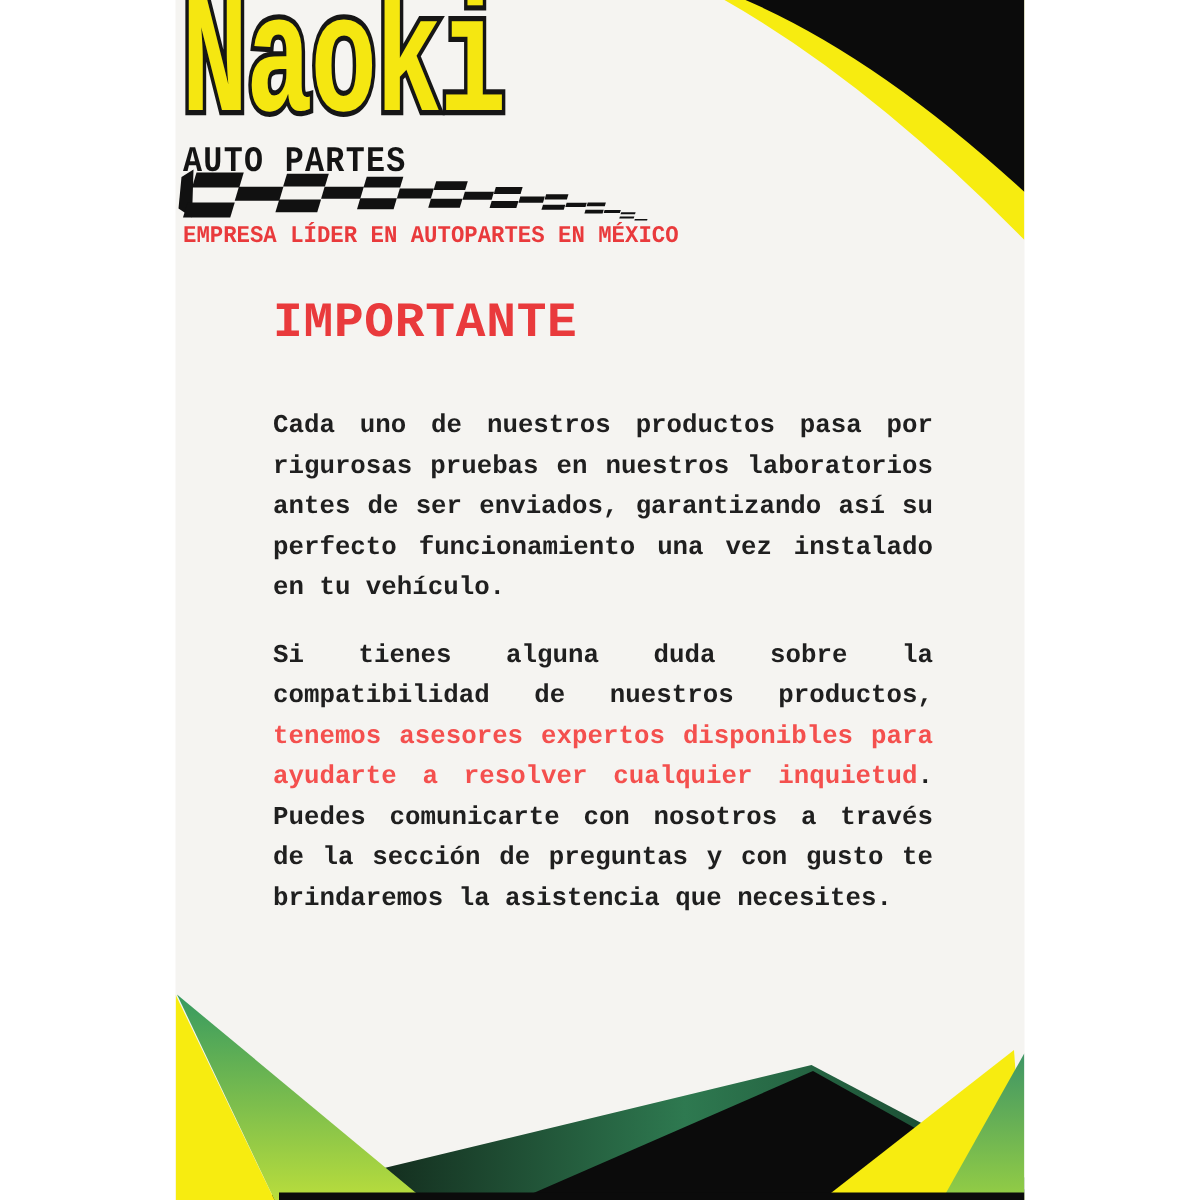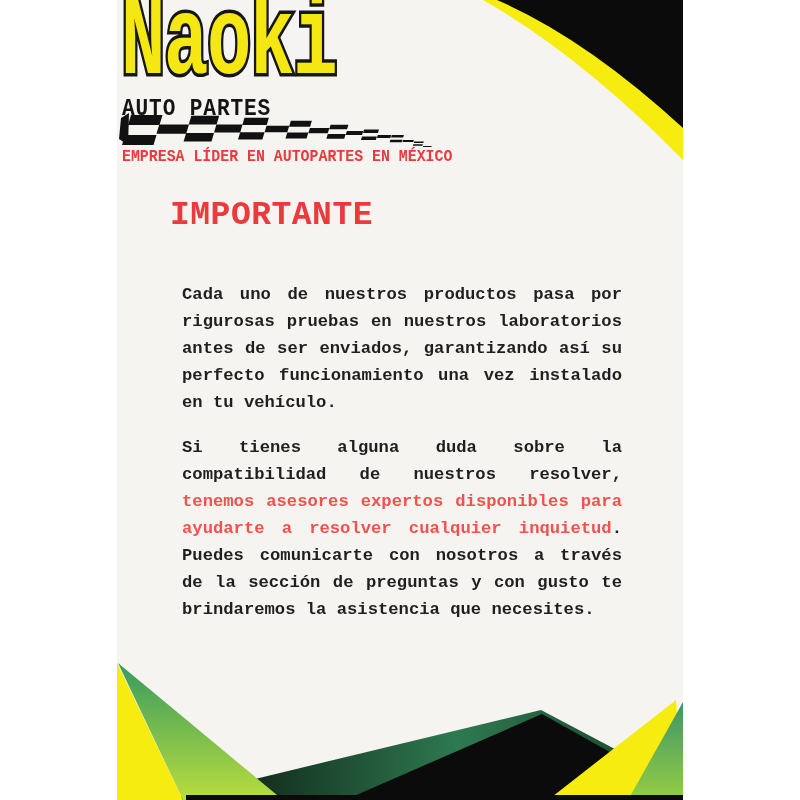--- a/index.html
+++ b/index.html
@@ -28,30 +28,30 @@
     white-space:nowrap;
   }
   .flag{position:absolute;left:2px;top:112px;width:300px;height:40px;overflow:visible;}
   .tagline{
     position:absolute;left:5px;top:149px;
     font-weight:700;font-size:16px;line-height:1.1;
     color:var(--accent-red,#e93a3c);
     transform:scaleX(0.93);transform-origin:left top;white-space:nowrap;
   }
   .heading{
-    position:absolute;left:53px;top:199px;margin:0;
+    position:absolute;left:65px;top:199px;margin:0;
     font-weight:700;font-size:33px;line-height:1;
     letter-spacing:0.5px;color:var(--accent-red,#e93a3c);
   }
   .body{
     position:absolute;left:65px;top:265px;width:440px;
     font-weight:700;font-size:17.2px;line-height:27px;
     color:var(--ink,#1f1f1f);
   }
-  .body p{margin:16px 0 18px 0;text-align:justify;text-align-last:left;}
+  .body p{margin:6px 0 18px 0;text-align:justify;text-align-last:left;}
   .body .hl{color:var(--highlight-red,#f4504e);}
 </style>
 </head>
 <body>
 
 <div class="canvas">
   <div class="flyer">
 
     <svg class="deco" viewBox="0 0 566 800" aria-hidden="true">
       <defs>
@@ -112,17 +112,17 @@
           <polygon points="294.29033710147354,32.326873990990535 303.89914622901784,32.326873990990535 303.47458044930676,33.74209325669419 293.86577132176245,33.74209325669419" fill="#111111"></polygon>
           <polygon points="304.1912415695518,33.97365113511311 312.6740519640902,33.97365113511311 312.3819566235563,34.94730227022622 303.89914622901784,34.94730227022622" fill="#111111"></polygon>
         </svg>
       <div class="tagline">EMPRESA LÍDER  EN AUTOPARTES EN MÉXICO</div>
     </div>
 
     <h1 class="heading">IMPORTANTE</h1>
 
     <div class="body" id="paragraphs">
         <p><span>Cada uno de nuestros productos pasa por rigurosas pruebas en nuestros laboratorios antes de ser enviados, garantizando así su perfecto funcionamiento una vez instalado en tu vehículo.</span></p>
-        <p><span>Si tienes alguna duda sobre la compatibilidad de nuestros resolver, </span><span class="hl">tenemos asesores expertos disponibles para ayudarte a resolver cualquier inquietud</span><span>. Puedes comunicarte con nosotros a través de la sección de preguntas y con gusto te brindaremos la asistencia que necesites.</span></p>
+        <p><span>Si tienes alguna duda sobre la compatibilidad de nuestros productos, </span><span class="hl">tenemos asesores expertos disponibles para ayudarte a resolver cualquier inquietud</span><span>. Puedes comunicarte con nosotros a través de la sección de preguntas y con gusto te brindaremos la asistencia que necesites.</span></p>
       </div>
 
   </div>
 </div>
 
 </body></html>

